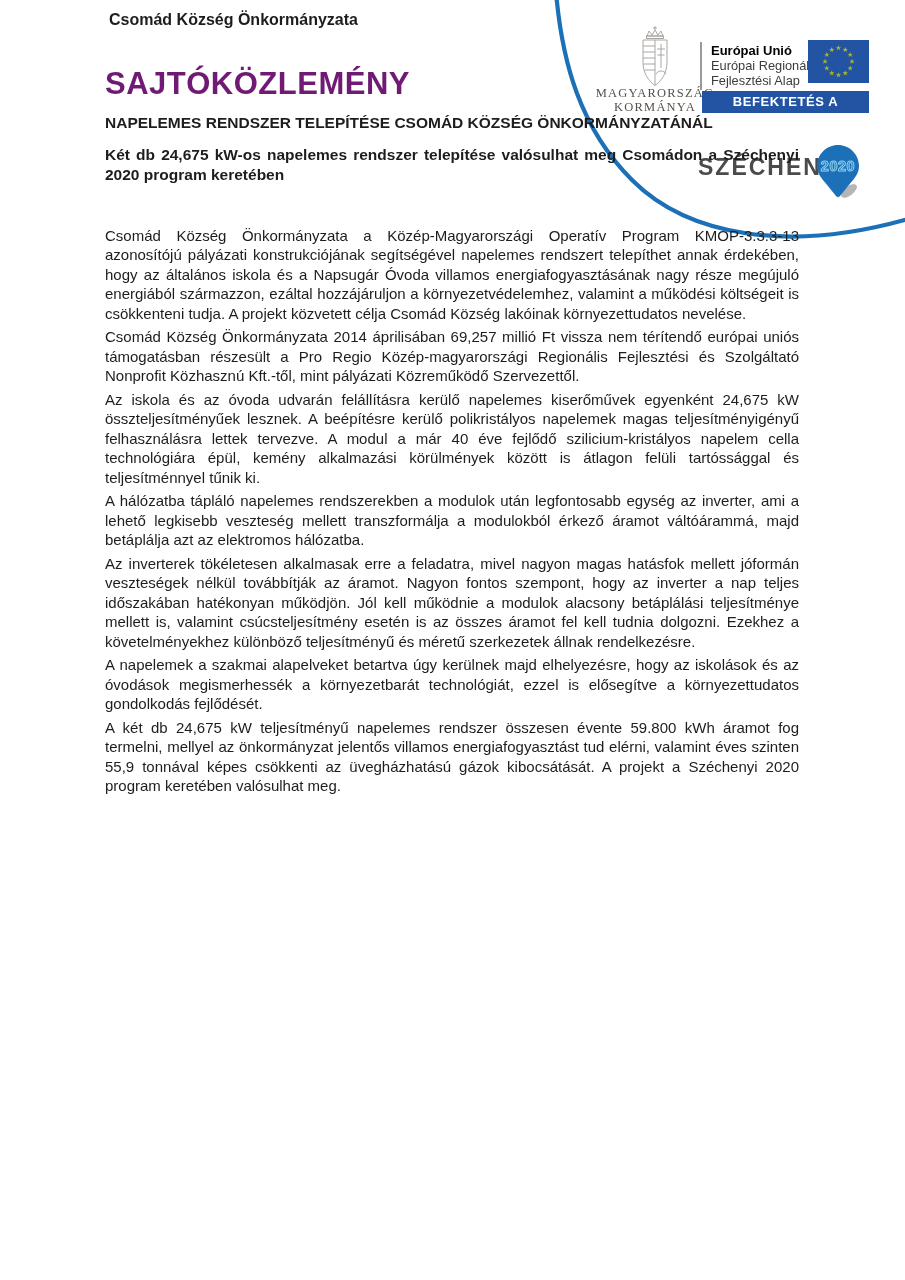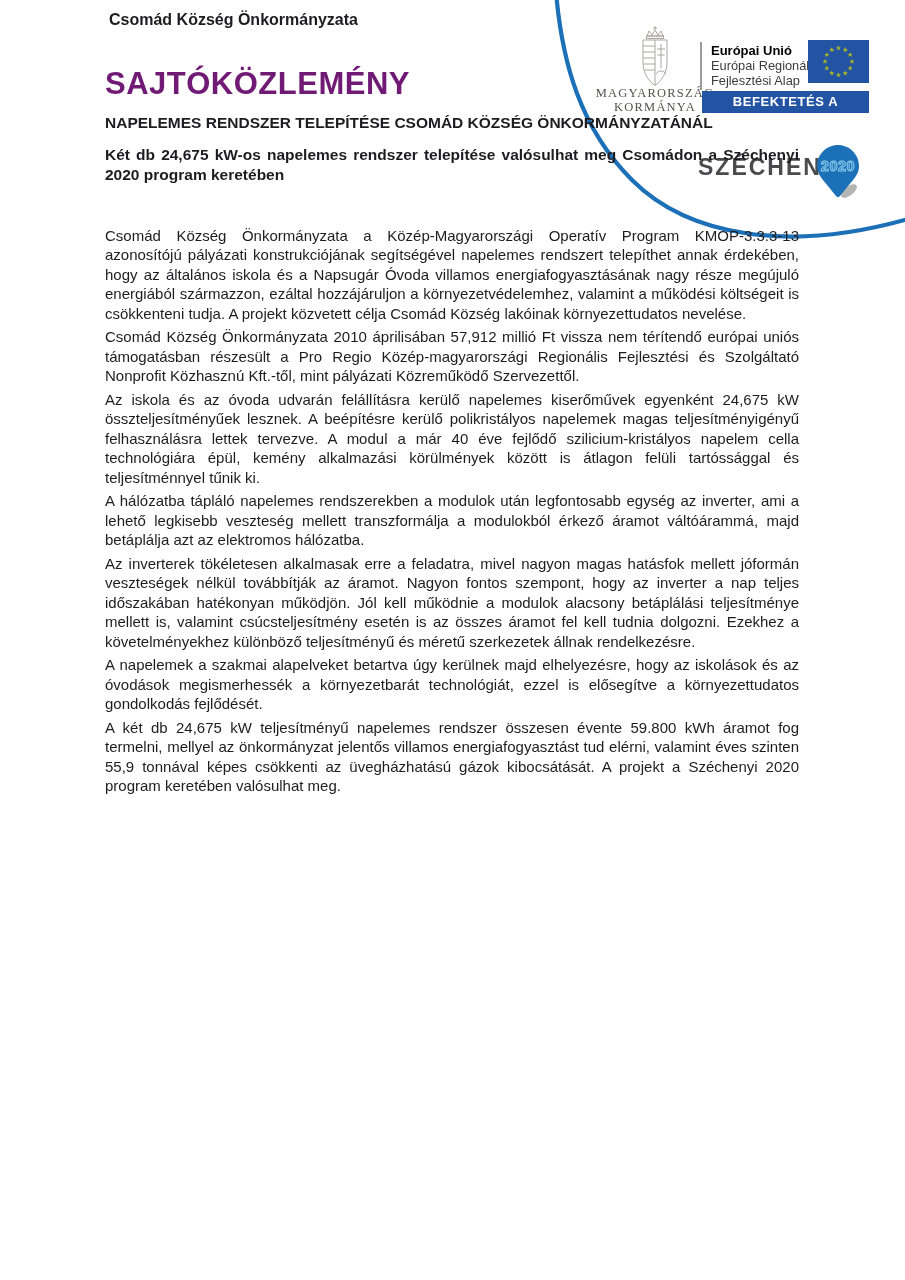--- a/index.html
+++ b/index.html
@@ -111,21 +111,21 @@
     </svg>
   </div>
 
   <div class="content">
     <p class="org">Csomád Község Önkormányzata</p>
     <h1 class="title">SAJTÓKÖZLEMÉNY</h1>
     <p class="subtitle">NAPELEMES RENDSZER TELEPÍTÉSE CSOMÁD KÖZSÉG ÖNKORMÁNYZATÁNÁL</p>
     <p class="lead">Két db 24,675 kW-os napelemes rendszer telepítése valósulhat meg Csomádon a Széchenyi 2020 program keretében</p>
     <div class="bodycopy">
       <p>Csomád Község Önkormányzata a Közép-Magyarországi Operatív Program KMOP-3.3.3-13 azonosítójú pályázati konstrukciójának segítségével napelemes rendszert telepíthet annak érdekében, hogy az általános iskola és a Napsugár Óvoda villamos energiafogyasztásának nagy része megújuló energiából származzon, ezáltal hozzájáruljon a környezetvédelemhez, valamint a működési költségeit is csökkenteni tudja. A projekt közvetett célja Csomád Község lakóinak környezettudatos nevelése.</p>
-      <p>Csomád Község Önkormányzata 2010 áprilisában 57,912 millió Ft vissza nem térítendő európai uniós támogatásban részesült a Pro Regio Közép-magyarországi Regionális Fejlesztési és Szolgáltató Nonprofit Közhasznú Kft.-től, mint pályázati Közreműködő Szervezettől.</p>
+      <p>Csomád Község Önkormányzata 2014 áprilisában 69,257 millió Ft vissza nem térítendő európai uniós támogatásban részesült a Pro Regio Közép-magyarországi Regionális Fejlesztési és Szolgáltató Nonprofit Közhasznú Kft.-től, mint pályázati Közreműködő Szervezettől.</p>
       <p>Az iskola és az óvoda udvarán felállításra kerülő napelemes kiserőművek egyenként 24,675 kW összteljesítményűek lesznek. A beépítésre kerülő polikristályos napelemek magas teljesítményigényű felhasználásra lettek tervezve. A modul a már 40 éve fejlődő szilicium-kristályos napelem cella technológiára épül, kemény alkalmazási körülmények között is átlagon felüli tartóssággal és teljesítménnyel tűnik ki.</p>
       <p>A hálózatba tápláló napelemes rendszerekben a modulok után legfontosabb egység az inverter, ami a lehető legkisebb veszteség mellett transzformálja a modulokból érkező áramot váltóárammá, majd betáplálja azt az elektromos hálózatba.</p>
       <p>Az inverterek tökéletesen alkalmasak erre a feladatra, mivel nagyon magas hatásfok mellett jóformán veszteségek nélkül továbbítják az áramot. Nagyon fontos szempont, hogy az inverter a nap teljes időszakában hatékonyan működjön. Jól kell működnie a modulok alacsony betáplálási teljesítménye mellett is, valamint csúcsteljesítmény esetén is az összes áramot fel kell tudnia dolgozni. Ezekhez a követelményekhez különböző teljesítményű és méretű szerkezetek állnak rendelkezésre.</p>
       <p>A napelemek a szakmai alapelveket betartva úgy kerülnek majd elhelyezésre, hogy az iskolások és az óvodások megismerhessék a környezetbarát technológiát, ezzel is elősegítve a környezettudatos gondolkodás fejlődését.</p>
       <p>A két db 24,675 kW teljesítményű napelemes rendszer összesen évente 59.800 kWh áramot fog termelni, mellyel az önkormányzat jelentős villamos energiafogyasztást tud elérni, valamint éves szinten 55,9 tonnával képes csökkenti az üvegházhatású gázok kibocsátását. A projekt a Széchenyi 2020 program keretében valósulhat meg.</p>
     </div>
   </div>
 
 </div>
 

